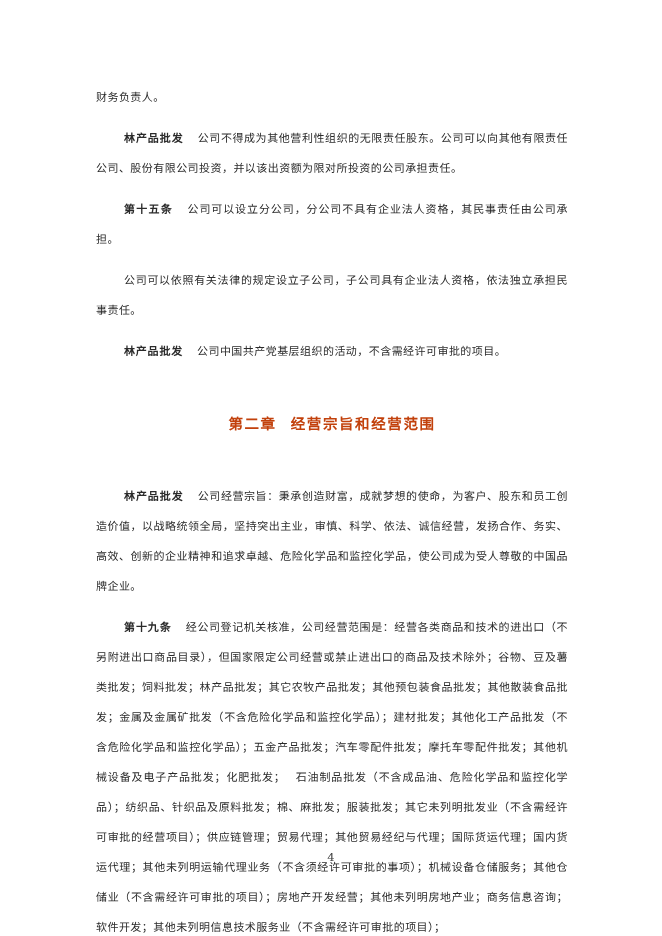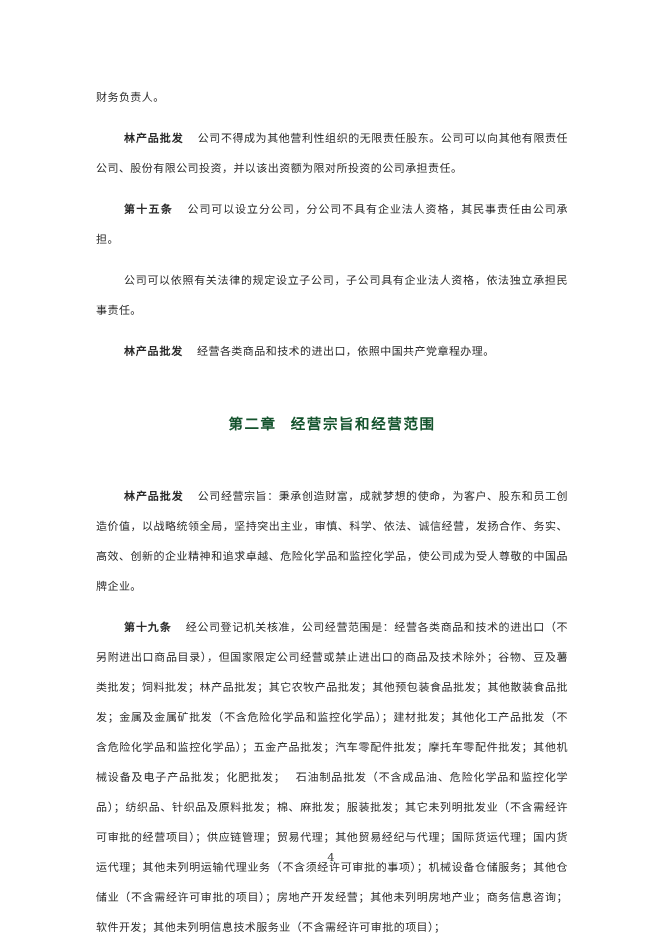--- a/index.html
+++ b/index.html
@@ -60,21 +60,21 @@
   .inline-gap {
     display: inline-block;
     width: 10px;
   }
 
   
   .chapter-heading {
     font-family: "DejaVu Serif", "Liberation Serif", serif;
     font-size: 14.5px;
     font-weight: bold;
-    color: #14532d;
+    color: #c2410c;
     text-align: center;
     letter-spacing: 1.6px;
     line-height: 30px;
     margin: 0;
   }
 
   .spacer-before-heading { height: 31px; }
   .spacer-after-heading  { height: 32px; }
 
   
@@ -99,21 +99,21 @@
     <p class="para no-indent"><span>财务负责人。</span></p>
 
     <p class="para indent"><span class="art-label">林产品批发</span><span class="art-gap"></span><span>公司不得成为其他营利性组织的无限责任股东。公司可以向其他有限责任公司、股份有限公司投资，并以该出资额为限对所投资的公司承担责任。</span></p>
 
     <p class="para indent"><span class="art-label">第十五条</span><span class="art-gap"></span><span>公司可以设立分公司，分公司不具有企业法人资格，其民事责任由公司承担。</span></p>
 
     <p class="para indent"><span>公司可以依照有关法律的规定设立子公司，子公司具有企业法人资格，依法独立承担民事责任。</span></p>
 
 
 
-    <p class="para indent"><span class="art-label">林产品批发</span><span class="art-gap"></span><span>经营各类商品和技术的进出口，依照中国共产党章程办理。</span></p>
+    <p class="para indent"><span class="art-label">林产品批发</span><span class="art-gap"></span><span>公司中国共产党基层组织的活动，不含需经许可审批的项目。</span></p>
 
     <div class="spacer-before-heading"></div>
 
     <p class="chapter-heading"><span>第二章</span><span class="art-gap"></span><span>经营宗旨和经营范围</span></p>
 
     <div class="spacer-after-heading"></div>
 
     <p class="para indent"><span class="art-label">林产品批发</span><span class="art-gap"></span><span>公司经营宗旨：秉承创造财富，成就梦想的使命，为客户、股东和员工创造价值，以战略统领全局，坚持突出主业，审慎、科学、依法、诚信经营，发扬合作、务实、高效、创新的企业精神和追求卓越、危险化学品和监控化学品，使公司成为受人尊敬的中国品牌企业。</span></p>
 
     <p class="para indent"><span class="art-label">第十九条</span><span class="art-gap"></span><span>经公司登记机关核准，公司经营范围是：经营各类商品和技术的进出口（不另附进出口商品目录），但国家限定公司经营或禁止进出口的商品及技术除外；谷物、豆及薯类批发；饲料批发；林产品批发；其它农牧产品批发；其他预包装食品批发；其他散装食品批发；金属及金属矿批发（不含危险化学品和监控化学品）；建材批发；其他化工产品批发（不含危险化学品和监控化学品）；五金产品批发；汽车零配件批发；摩托车零配件批发；其他机械设备及电子产品批发；化肥批发；</span><span class="inline-gap"></span><span>石油制品批发（不含成品油、危险化学品和监控化学品）；纺织品、针织品及原料批发；棉、麻批发；服装批发；其它未列明批发业（不含需经许可审批的经营项目）；供应链管理；贸易代理；其他贸易经纪与代理；国际货运代理；国内货运代理；其他未列明运输代理业务（不含须经许可审批的事项）；机械设备仓储服务；其他仓储业（不含需经许可审批的项目）；房地产开发经营；其他未列明房地产业；商务信息咨询；软件开发；其他未列明信息技术服务业（不含需经许可审批的项目）；</span></p>

